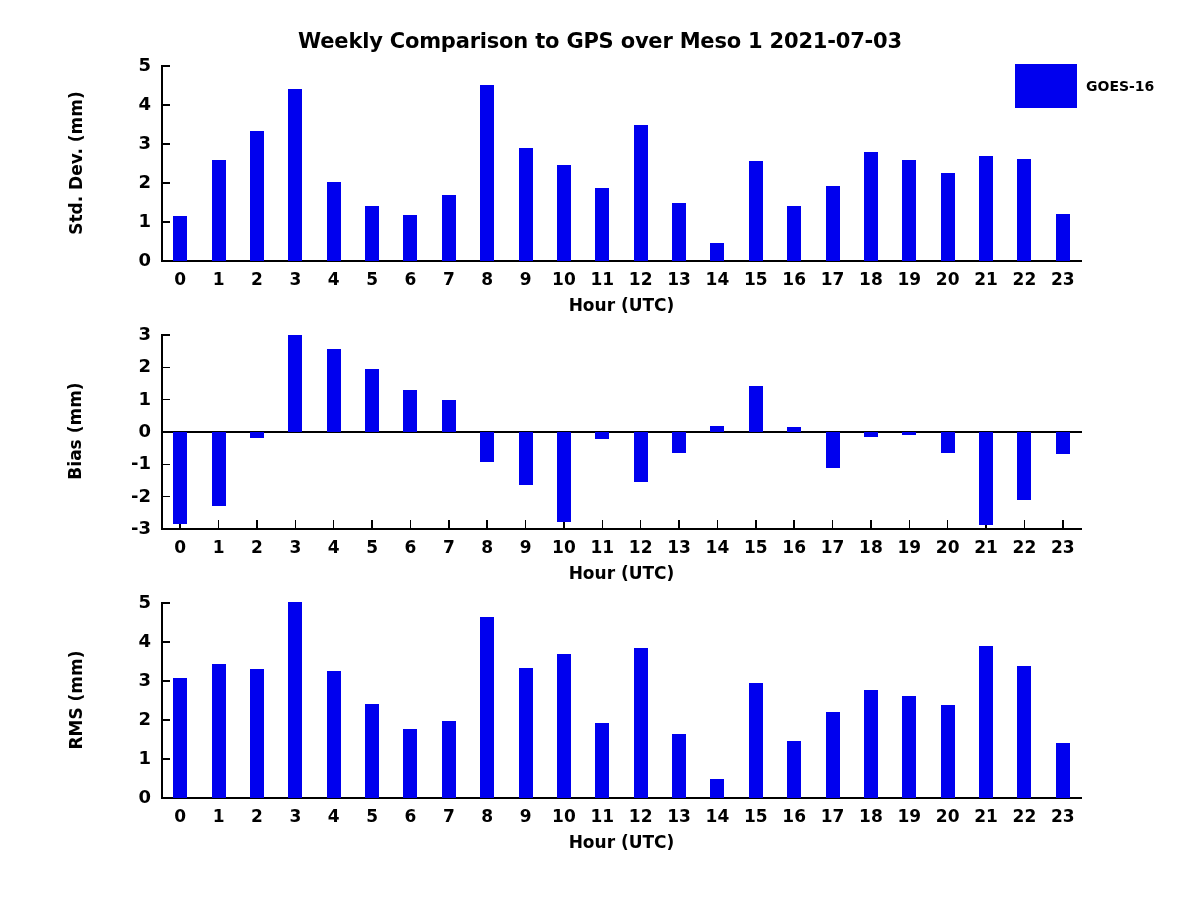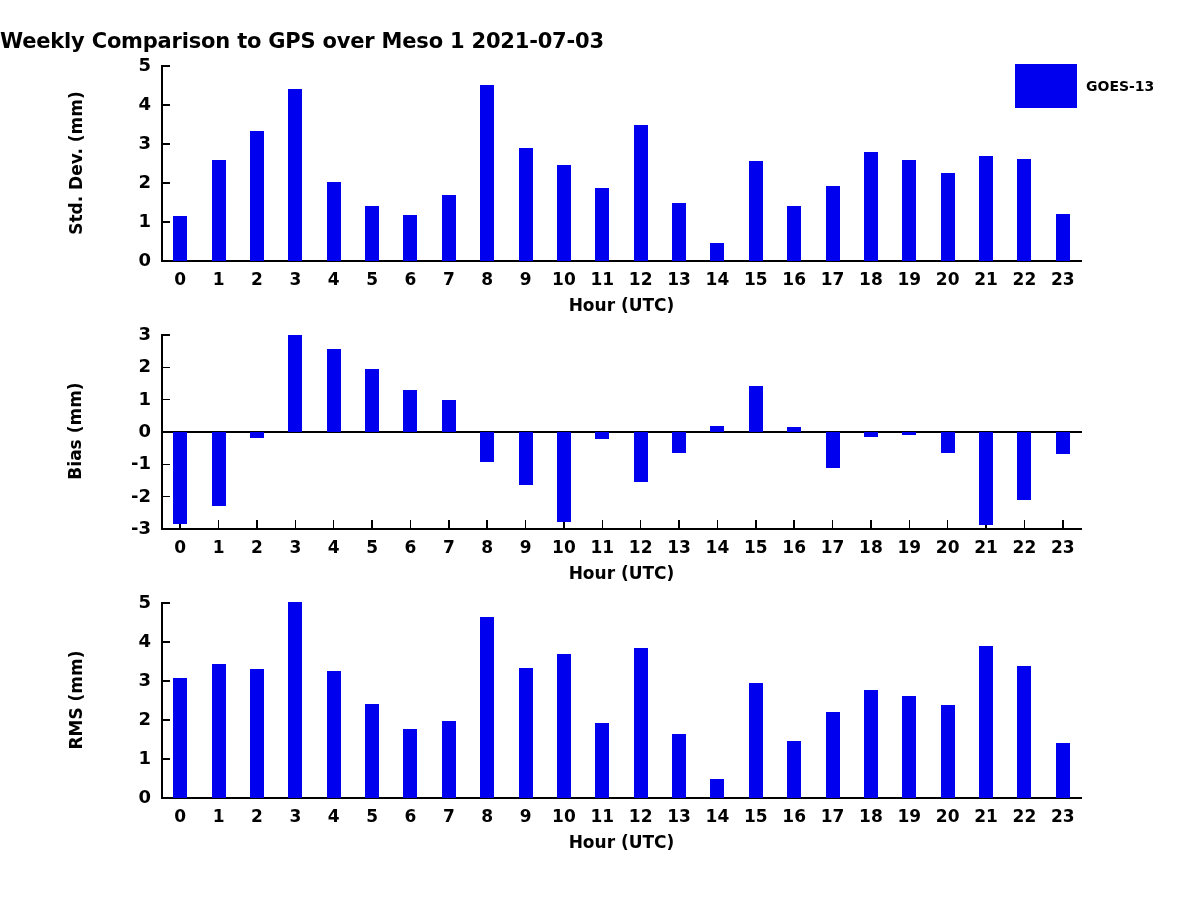--- a/index.html
+++ b/index.html
@@ -18,20 +18,21 @@
     position: relative;
     width: 1200px;
     height: 900px;
     background: #ffffff;
   }
   .fig-title {
     position: absolute;
     left: 0;
     top: 29px;
     width: 1200px;
+    text-align: center;
     font-size: 21px;
     font-weight: bold;
     letter-spacing: -0.2px;
     font-family: "DejaVu Sans", sans-serif;
   }
   
   .panel {
     position: absolute;
   }
   .plotarea {
@@ -131,21 +132,21 @@
 </style>
 </head>
 <body>
 
 <div id="figure">
 
   <div class="fig-title">Weekly Comparison to GPS over Meso 1 2021-07-03</div>
 
   <div class="legend">
     <div class="legend-swatch"></div>
-    <div class="legend-label">GOES-13</div>
+    <div class="legend-label">GOES-16</div>
   </div>
 
   <div class="panel" id="panel-0" style="left:161px; top:66px; width:921px; height:195px;">
     <div class="plotarea">
         <div class="yspine"></div>
         <div class="xspine" style="top: 194px;"></div>
         <div class="ytick" style="top: 194.2px;"></div>
         <div class="ytick" style="top: 155.2px;"></div>
         <div class="ytick" style="top: 116.2px;"></div>
         <div class="ytick" style="top: 77.2px;"></div>

